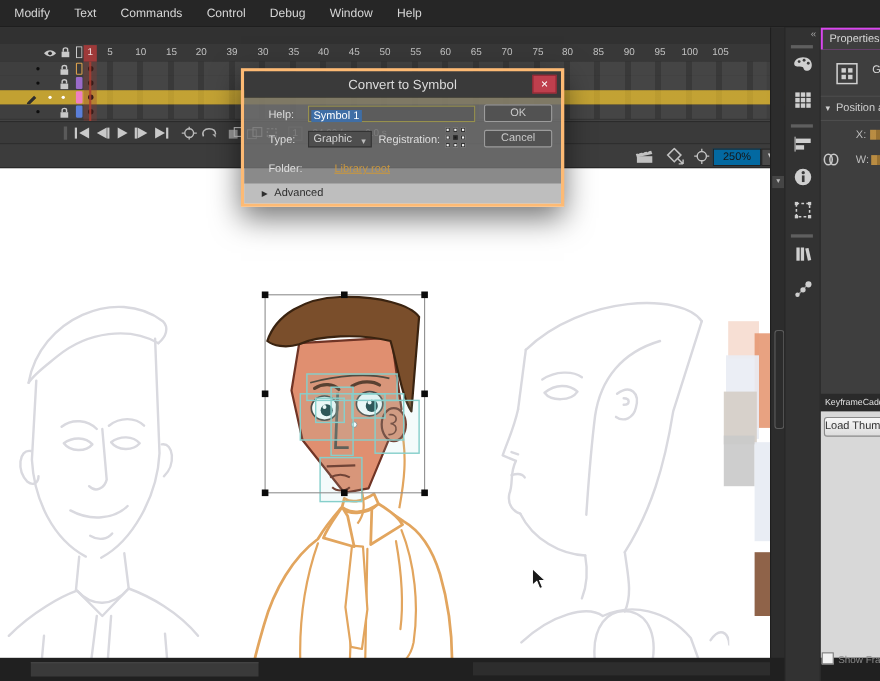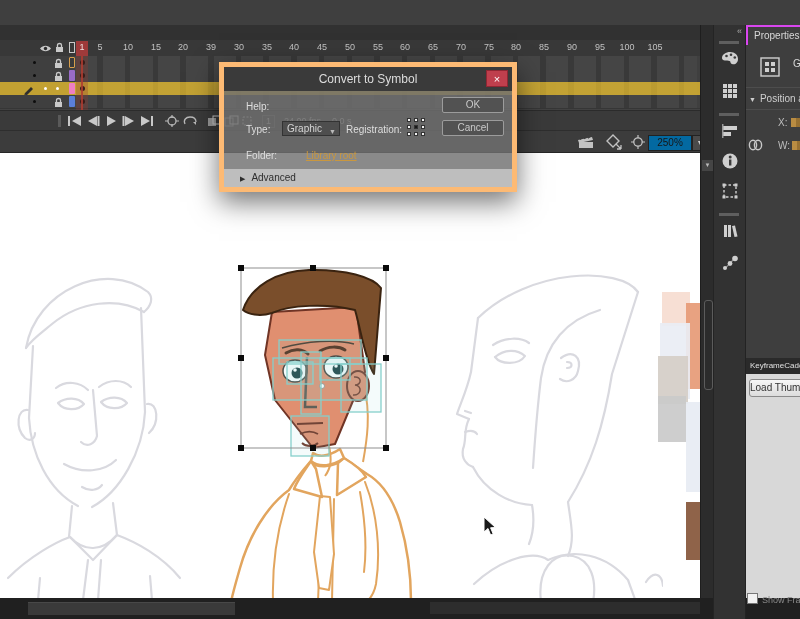--- a/index.html
+++ b/index.html
@@ -40,21 +40,21 @@
   
   .editbar{left:0;top:130px;width:713px;height:23px;background:#3c3c3c;border-top:1px solid #2e2e2e;border-bottom:1px solid #262626;box-sizing:border-box;}
   .zoombox{position:absolute;left:648px;top:4px;width:42px;height:14px;background:#0369a1;color:#161616;
            font-size:10px;text-align:center;line-height:14px;border:1px solid #222;}
   .zoomarrow{position:absolute;left:692px;top:4px;width:14px;height:14px;background:#4a4a4a;border:1px solid #222;
              color:#c9c9c9;font-size:7px;text-align:center;line-height:14px;}
   
   .canvas{left:0;top:153px;width:700px;height:447px;background:#ffffff;overflow:hidden;}
   .swatch{position:absolute;opacity:0.92;}
   
-  .dialog{left:219px;top:62px;width:288px;z-index:60;border:5px solid #fdba74;box-shadow:0 10px 26px rgba(0,0,0,0.55);}
+  .dialog{left:219px;top:62px;width:288px;z-index:60;border:3px solid #fdba74;box-shadow:0 10px 26px rgba(0,0,0,0.55);}
   .dlg-title{height:24px;background:#3a3a3a;position:relative;}
   .dlg-title-text{color:#dcdcdc;font-size:12px;text-align:center;line-height:24px;}
   .dlg-close{position:absolute;right:4px;top:3px;width:22px;height:17px;background:#bf3f4d;border:1px solid #8f2733;
              color:#fff;font-size:11px;text-align:center;line-height:16px;box-sizing:border-box;cursor:default;}
   .dlg-body{position:relative;height:78px;background:rgba(112,112,112,0.82);}
   .dlg-label{position:absolute;color:#dedede;font-size:10px;}
   .namefield{position:absolute;left:58px;top:7px;width:152px;height:15px;background:#5c5c5c;border:1px solid #97914d;
              box-sizing:border-box;line-height:13px;padding-left:2px;}
   .namefield .hl{background:#3f6ea6;color:#fff;font-size:10px;padding:0 2px;}
   .dlg-btn{position:absolute;left:218px;width:62px;height:16px;background:#525252;border:1px solid #9c9c9c;
@@ -101,20 +101,29 @@
   .bottombar{left:0;top:598px;width:713px;height:21px;background:#202020;z-index:20;}
   .hthumb{position:absolute;left:28px;top:4px;width:207px;height:12px;background:#3a3a3a;border-top:1px solid #484848;}
   .hseg{position:absolute;left:430px;top:4px;width:270px;height:12px;background:#2d2d2d;}
   .cursor{z-index:15;}
 </style>
 </head>
 <body>
 
 <div id="app">
 
+  <div class="abs menubar">
+    <span class="menu-item">Modify</span>
+    <span class="menu-item">Text</span>
+    <span class="menu-item">Commands</span>
+    <span class="menu-item">Control</span>
+    <span class="menu-item">Debug</span>
+    <span class="menu-item">Window</span>
+    <span class="menu-item">Help</span>
+  </div>
 
   <div class="abs timeline">
     <div class="tl-top"></div>
 
     <div class="tl-header">
       <svg class="abs" style="left:39px;top:4px" width="13" height="9">
           <path d="M1,4.5 C4,0.8 9,0.8 12,4.5 C9,8.2 4,8.2 1,4.5 Z" fill="#c9c9c9"></path>
           <circle cx="6.5" cy="4.5" r="1.7" fill="#2b2b2b"></circle>
         </svg>
       <svg class="abs" style="left:55px;top:2px" width="9" height="11">
@@ -402,20 +411,21 @@
     </svg>
   </div>
 
   <div class="abs dialog">
     <div class="dlg-title">
       <div class="dlg-title-text">Convert to Symbol</div>
       <div class="dlg-close">×</div>
     </div>
     <div class="dlg-body">
       <span class="dlg-label" style="left:22px;top:10px">Help:</span>
+      <div class="namefield"><span class="hl">Symbol 1</span></div>
       <div class="dlg-btn" style="top:6px">OK</div>
 
       <span class="dlg-label" style="left:22px;top:33px">Type:</span>
       <div class="typesel">
         <span>Graphic</span>
         <span class="arr">▼</span>
       </div>
       <span class="dlg-label" style="left:122px;top:33px">Registration:</span>
       <div class="reggrid">
         <i></i>

